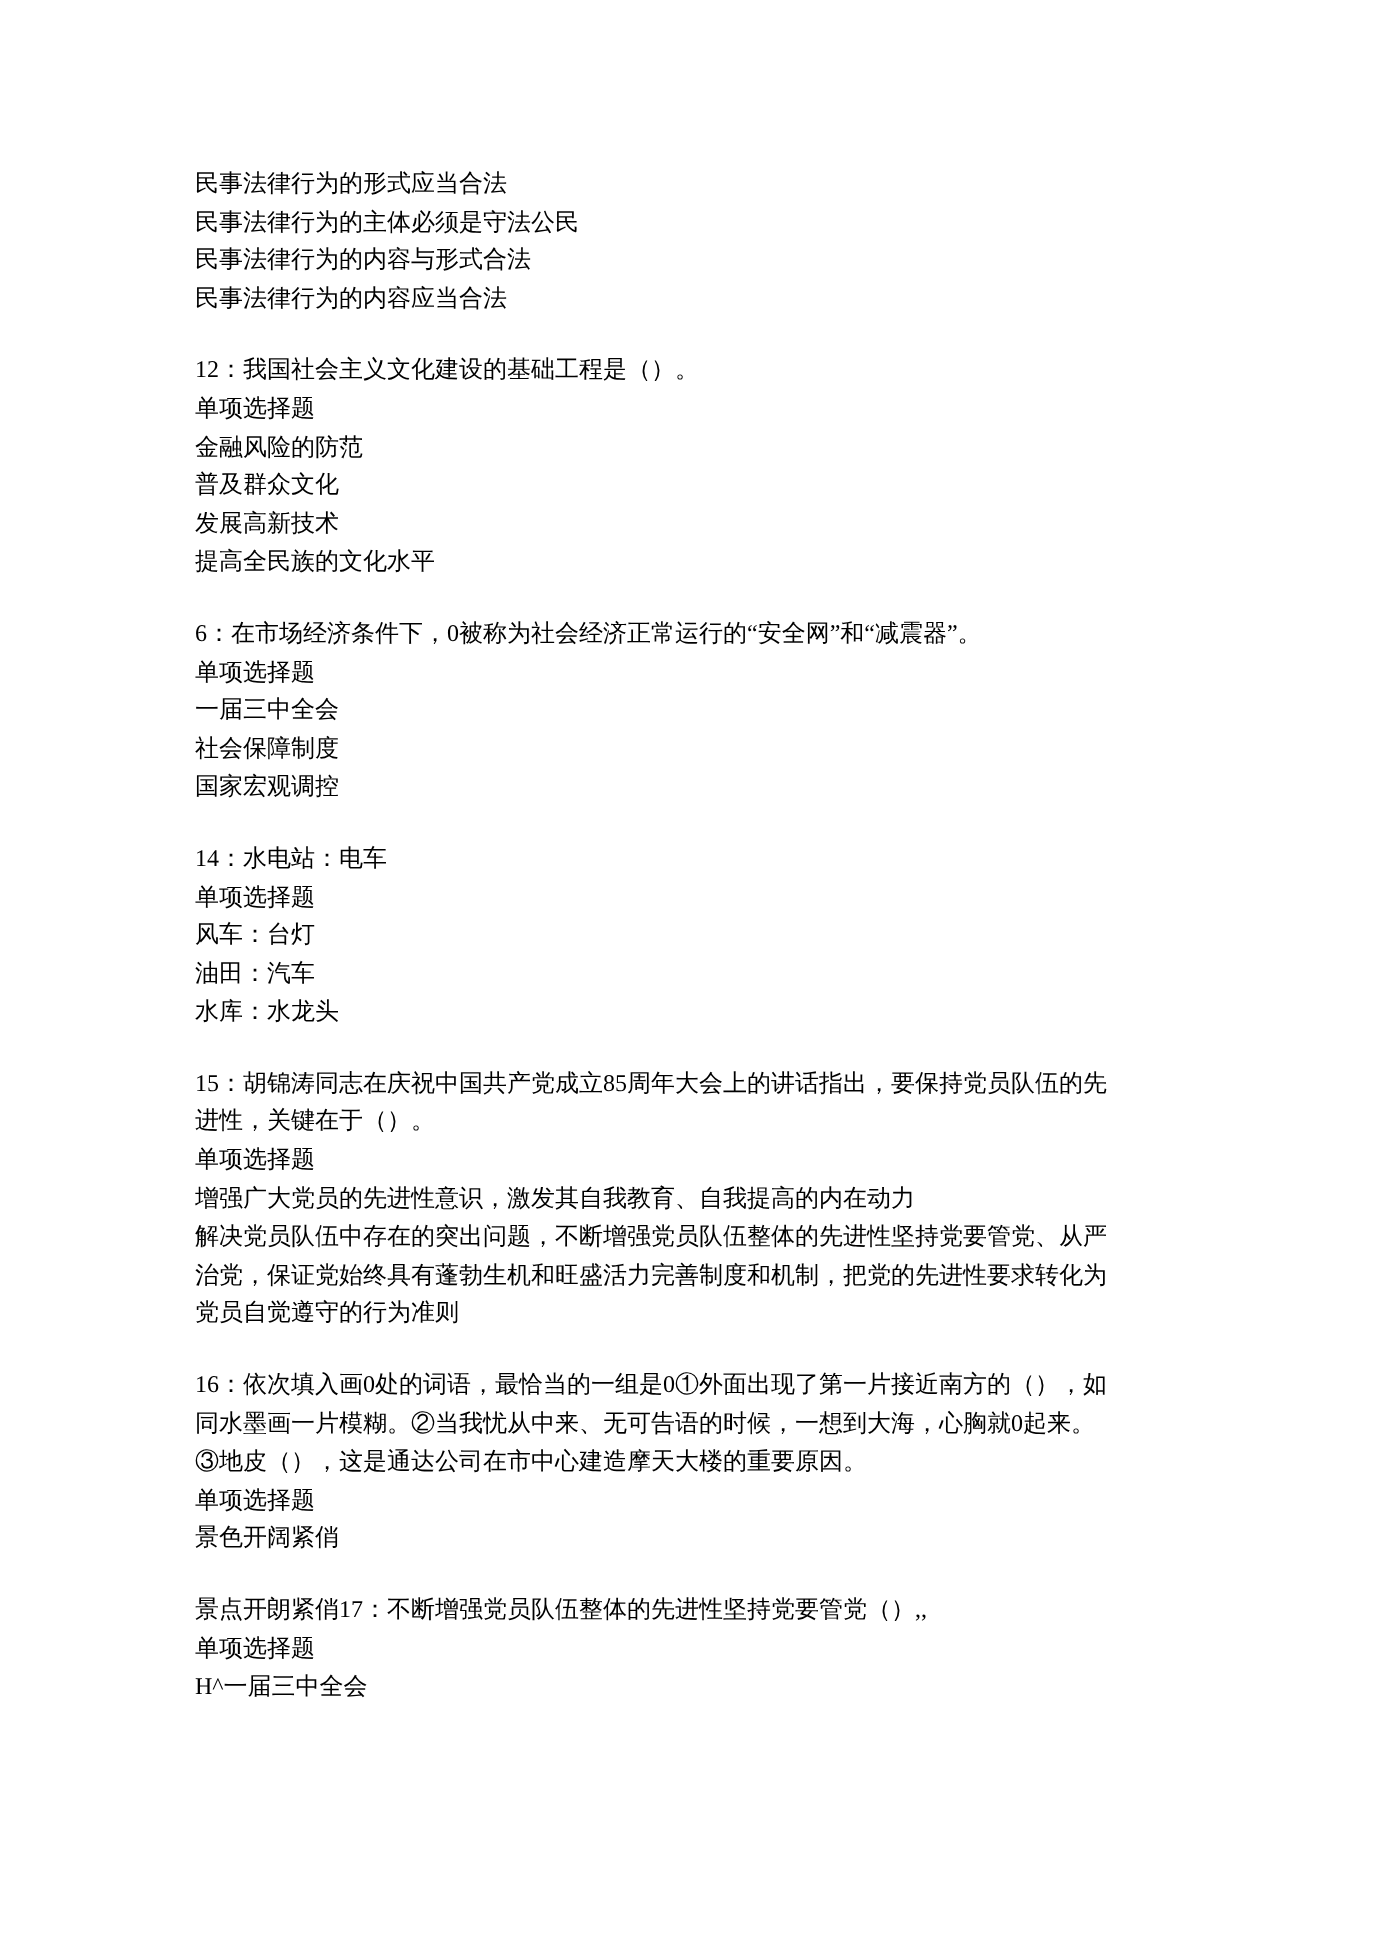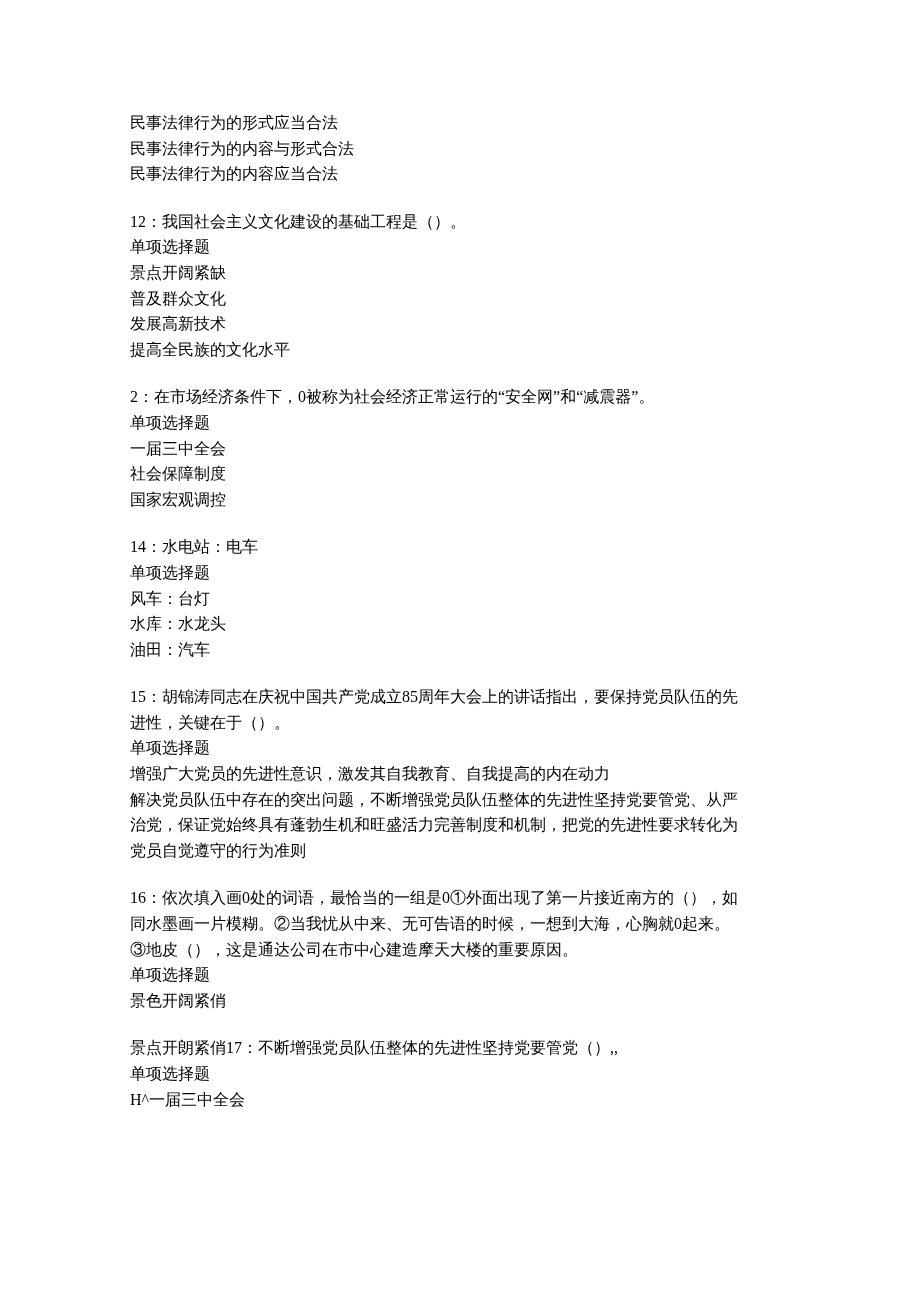--- a/index.html
+++ b/index.html
@@ -27,44 +27,45 @@
     margin-bottom: 0;
   }
 </style>
 </head>
 <body>
 
 <div class="page">
   <div id="content">
       <div class="block">
         <div class="line">民事法律行为的形式应当合法</div>
+        <div class="line">民事法律行为的主体必须是守法公民</div>
         <div class="line">民事法律行为的内容与形式合法</div>
         <div class="line">民事法律行为的内容应当合法</div>
       </div>
       <div class="block">
         <div class="line">12：我国社会主义文化建设的基础工程是（）。</div>
         <div class="line">单项选择题</div>
-        <div class="line">景点开阔紧缺</div>
+        <div class="line">金融风险的防范</div>
         <div class="line">普及群众文化</div>
         <div class="line">发展高新技术</div>
         <div class="line">提高全民族的文化水平</div>
       </div>
       <div class="block">
-        <div class="line">2：在市场经济条件下，0被称为社会经济正常运行的“安全网”和“减震器”。</div>
+        <div class="line">6：在市场经济条件下，0被称为社会经济正常运行的“安全网”和“减震器”。</div>
         <div class="line">单项选择题</div>
         <div class="line">一届三中全会</div>
         <div class="line">社会保障制度</div>
         <div class="line">国家宏观调控</div>
       </div>
       <div class="block">
         <div class="line">14：水电站：电车</div>
         <div class="line">单项选择题</div>
         <div class="line">风车：台灯</div>
+        <div class="line">油田：汽车</div>
         <div class="line">水库：水龙头</div>
-        <div class="line">油田：汽车</div>
       </div>
       <div class="block">
         <div class="line">15：胡锦涛同志在庆祝中国共产党成立85周年大会上的讲话指出，要保持党员队伍的先进性，关键在于（）。</div>
         <div class="line">单项选择题</div>
         <div class="line">增强广大党员的先进性意识，激发其自我教育、自我提高的内在动力</div>
         <div class="line">解决党员队伍中存在的突出问题，不断增强党员队伍整体的先进性坚持党要管党、从严治党，保证党始终具有蓬勃生机和旺盛活力完善制度和机制，把党的先进性要求转化为党员自觉遵守的行为准则</div>
       </div>
       <div class="block">
         <div class="line">16：依次填入画0处的词语，最恰当的一组是0①外面出现了第一片接近南方的（），如同水墨画一片模糊。②当我忧从中来、无可告语的时候，一想到大海，心胸就0起来。③地皮（），这是通达公司在市中心建造摩天大楼的重要原因。</div>
         <div class="line">单项选择题</div>

